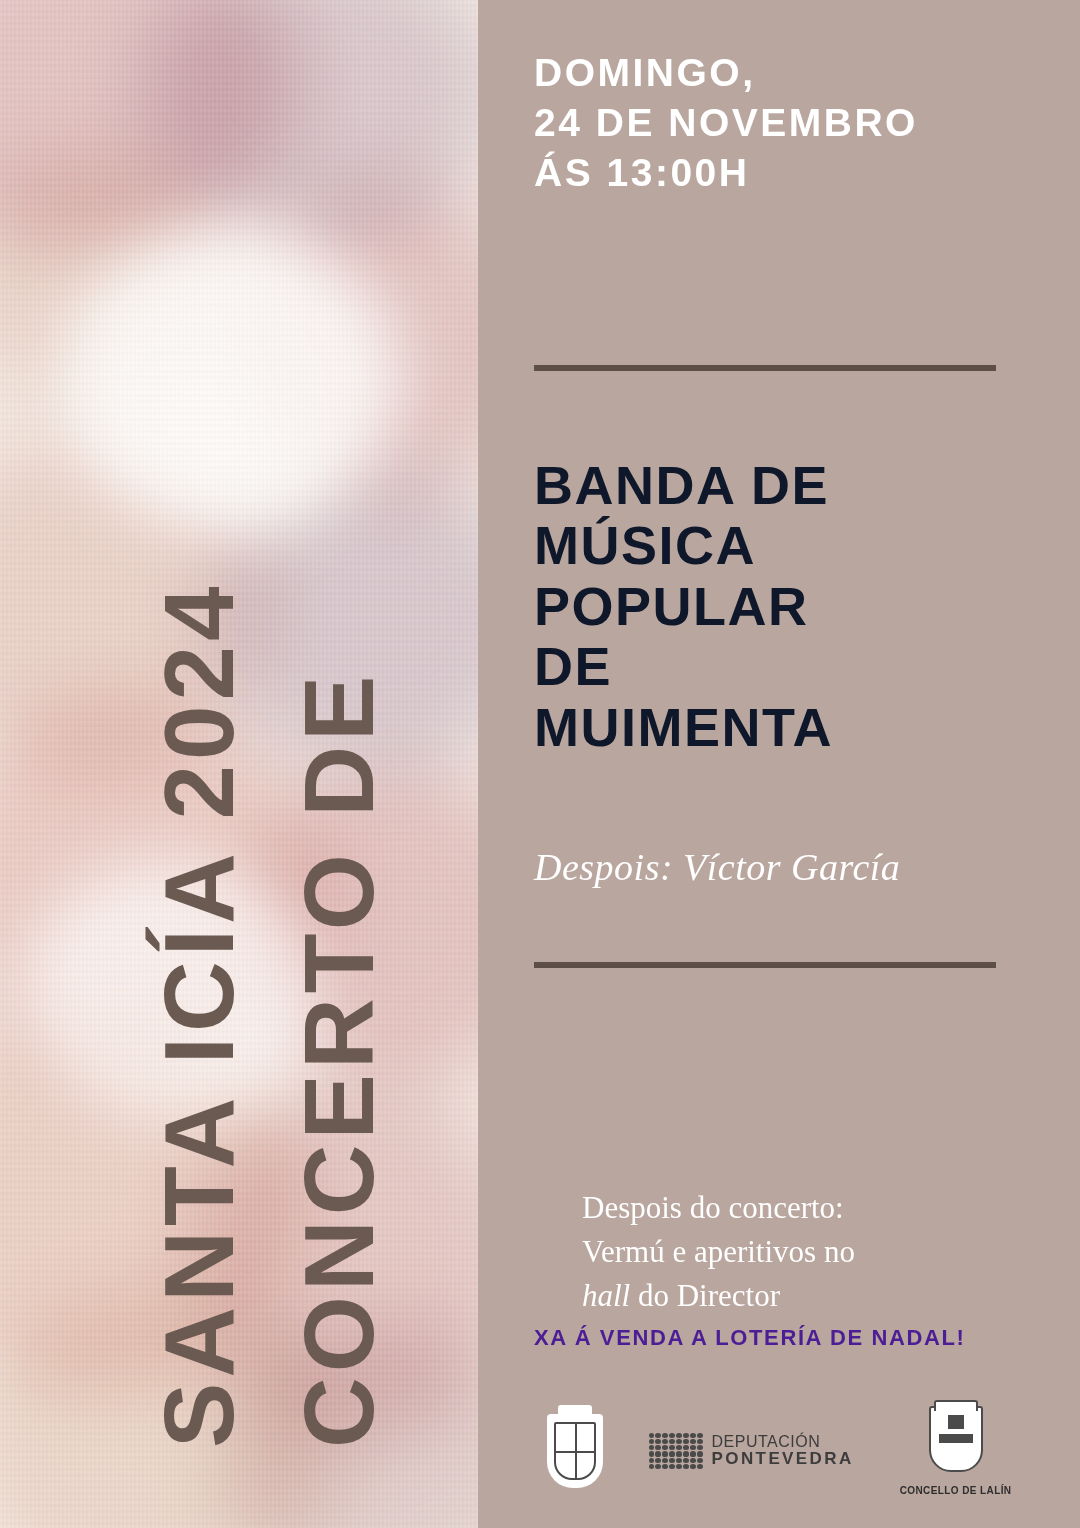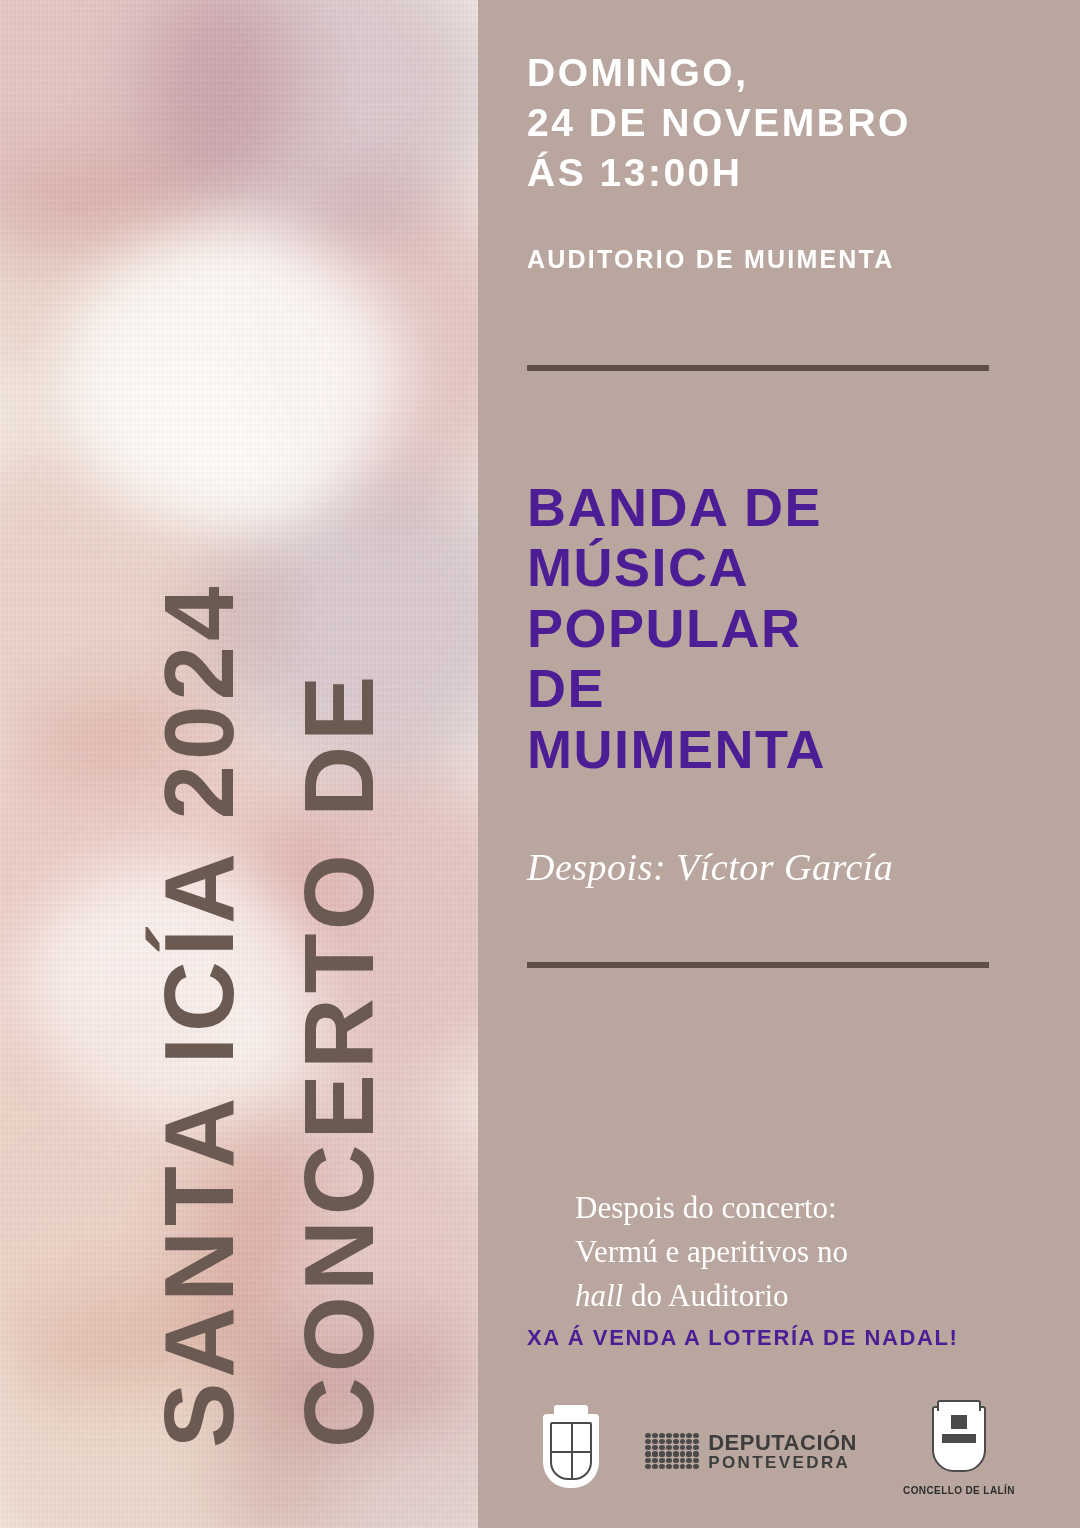--- a/index.html
+++ b/index.html
@@ -90,21 +90,21 @@
   .right-panel {
     position: absolute;
     left: 478px;
     top: 0;
     width: 602px;
     height: 1528px;
     background: #b9a69e;
   }
   .rp-inner {
     position: absolute;
-    left: 49px;
+    left: 56px;
     top: 0;
     width: 490px;
     height: 1136px;
   }
 
   .date-block {
     position: absolute;
     top: 48px;
     left: 0;
     width: 480px;
@@ -135,27 +135,26 @@
     background: #5d4f48;
   }
   .rule.top { top: 365px; }
   .rule.mid { top: 962px; }
 
   .band-name {
     position: absolute;
     top: 455px;
     left: 0;
     width: 480px;
-    color: #4c1d95;
+    color: #0f172a;
     font-weight: 800;
     font-size: 54px;
     line-height: 1.12;
     letter-spacing: 1.5px;
     text-transform: uppercase;
-    margin-top: 22px;
   }
   .director {
     position: absolute;
     top: 845px;
     left: 0;
     width: 480px;
     color: #ffffff;
     font-family: "Liberation Serif", serif;
     font-style: italic;
     font-size: 38px;
@@ -262,22 +261,22 @@
   .dep-dots i {
     display: block;
     background: #4a4a4a;
     border-radius: 50%;
   }
   .dep-text {
     line-height: 1.05;
     color: #3d3d3d;
   }
   .dep-text .l1 {
-    font-weight: 700;
-    font-size: 22px;
+    font-weight: 400;
+    font-size: 16px;
     letter-spacing: 0.5px;
   }
   .dep-text .l2 {
     font-size: 17px;
     letter-spacing: 2.4px;
     font-weight: bold;
   }
 
   .logo-lalin {
     display: flex;
@@ -358,39 +357,38 @@
     <div class="vtitle line2">SANTA ICÍA 2024</div>
   </div>
 
   <div class="right-panel">
     <div class="rp-inner">
 
       <div class="date-block" style="white-space: pre-line;">DOMINGO,
 24 DE NOVEMBRO
 ÁS 13:00H</div>
 
-      <div class="venue">AUDITORIO DE MUIMENTA</div>
 
       <div class="rule top"></div>
 
       <div class="band-name" style="white-space: pre-line;">BANDA DE
 MÚSICA
 POPULAR
 DE
 MUIMENTA</div>
 
       <div class="director">Despois: Víctor García</div>
 
       <div class="rule mid"></div>
 
 
       <div class="note note2">
         <div>Despois do concerto:</div>
         <div>Vermú e aperitivos no</div>
-        <div><span class="ital">hall</span><span> do Auditorio</span></div>
+        <div><span class="ital">hall</span><span> do Director</span></div>
       </div>
 
       <div class="lottery">XA Á VENDA A LOTERÍA DE NADAL!</div>
 
     </div>
   </div>
 
   <div class="logos">
 
     <div class="logo-shield">

